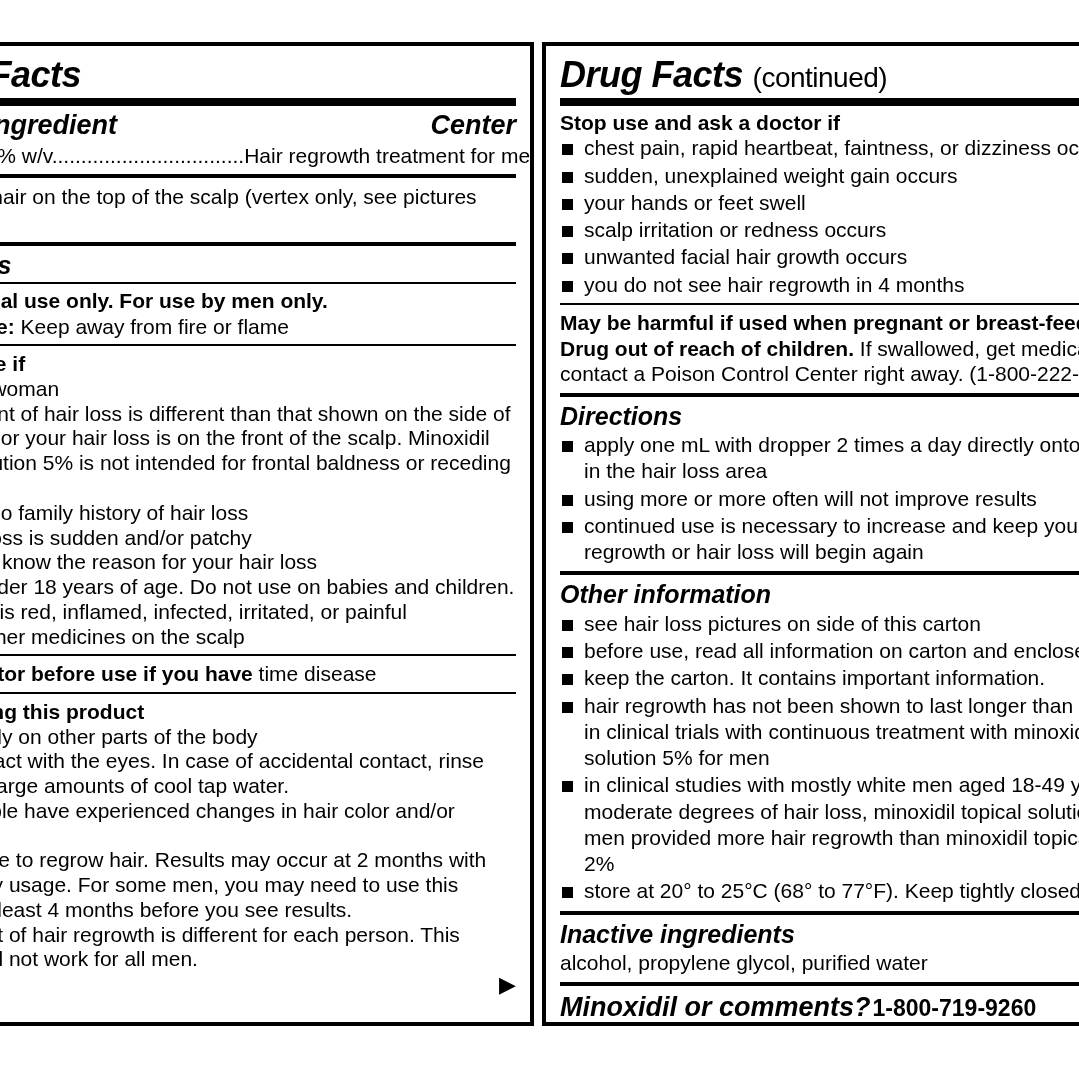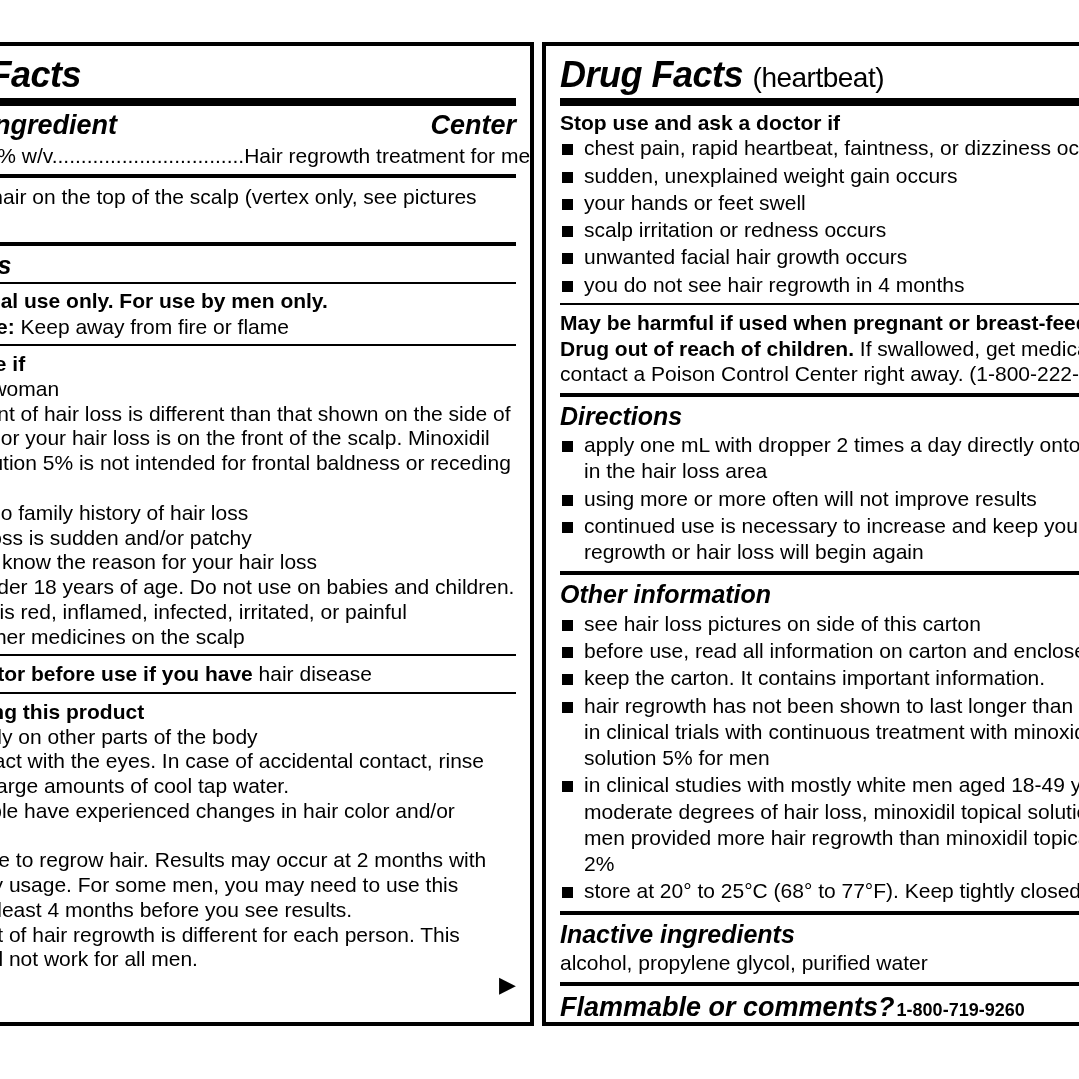--- a/index.html
+++ b/index.html
@@ -141,21 +141,21 @@
     align-items: baseline;
     gap: 2px;
   }
   .qline .q {
     font-size: 27px;
     font-weight: bold;
     font-style: italic;
     white-space: nowrap;
   }
   .qline .phone {
-    font-size: 18px;
+    font-size: 23px;
     font-weight: bold;
     white-space: nowrap;
   }
 </style>
 </head>
 <body>
 
 <div class="page">
 
   <div class="panel panel-left">
@@ -192,40 +192,40 @@
     <div class="txt-tight">you have no family history of hair loss</div>
     <div class="txt-tight">your hair loss is sudden and/or patchy</div>
     <div class="txt-tight">you do not know the reason for your hair loss</div>
     <div class="txt-tight">you are under 18 years of age. Do not use on babies and children.</div>
     <div class="txt-tight">your scalp is red, inflamed, infected, irritated, or painful</div>
     <div class="txt-tight">you use other medicines on the scalp</div>
 
     <div class="rule-thin"></div>
 
     <div class="txt">
-      <span class="inline-bold">Ask a doctor before use if you have</span><span> hair disease</span>
+      <span class="inline-bold">Ask a doctor before use if you have</span><span> time disease</span>
     </div>
 
     <div class="rule-thin"></div>
 
     <div class="bold-lead">When using this product</div>
     <div class="txt-tight">do not apply on other parts of the body</div>
     <div class="txt-tight">avoid contact with the eyes. In case of accidental contact, rinse eyes with large amounts of cool tap water.</div>
     <div class="txt-tight">some people have experienced changes in hair color and/or texture</div>
     <div class="txt-tight">it takes time to regrow hair. Results may occur at 2 months with twice a day usage. For some men, you may need to use this product at least 4 months before you see results.</div>
     <div class="txt-tight">the amount of hair regrowth is different for each person. This product will not work for all men.</div>
 
     <div class="arrow">▶</div>
   </div>
 
   <div class="panel panel-right">
 
     <div class="dfacts-title">
       <span>Drug Facts</span>
-      <span class="cont">(heartbeat)</span>
+      <span class="cont">(continued)</span>
     </div>
     <div class="rule-heavy"></div>
 
     <div class="bold-lead">Stop use and ask a doctor if</div>
     <ul class="bullets">
       <li>chest pain, rapid heartbeat, faintness, or dizziness occurs</li>
       <li>sudden, unexplained weight gain occurs</li>
       <li>your hands or feet swell</li>
       <li>scalp irritation or redness occurs</li>
       <li>unwanted facial hair growth occurs</li>
@@ -261,18 +261,18 @@
     </ul>
 
     <div class="rule-medium"></div>
 
     <div class="sec-head">Inactive ingredients</div>
     <div class="txt">alcohol, propylene glycol, purified water</div>
 
     <div class="rule-medium"></div>
 
     <div class="qline">
-      <span class="q">Flammable or comments?</span>
+      <span class="q">Minoxidil or comments?</span>
       <span class="phone">1-800-719-9260</span>
     </div>
   </div>
 
 </div>
 
 </body></html>

